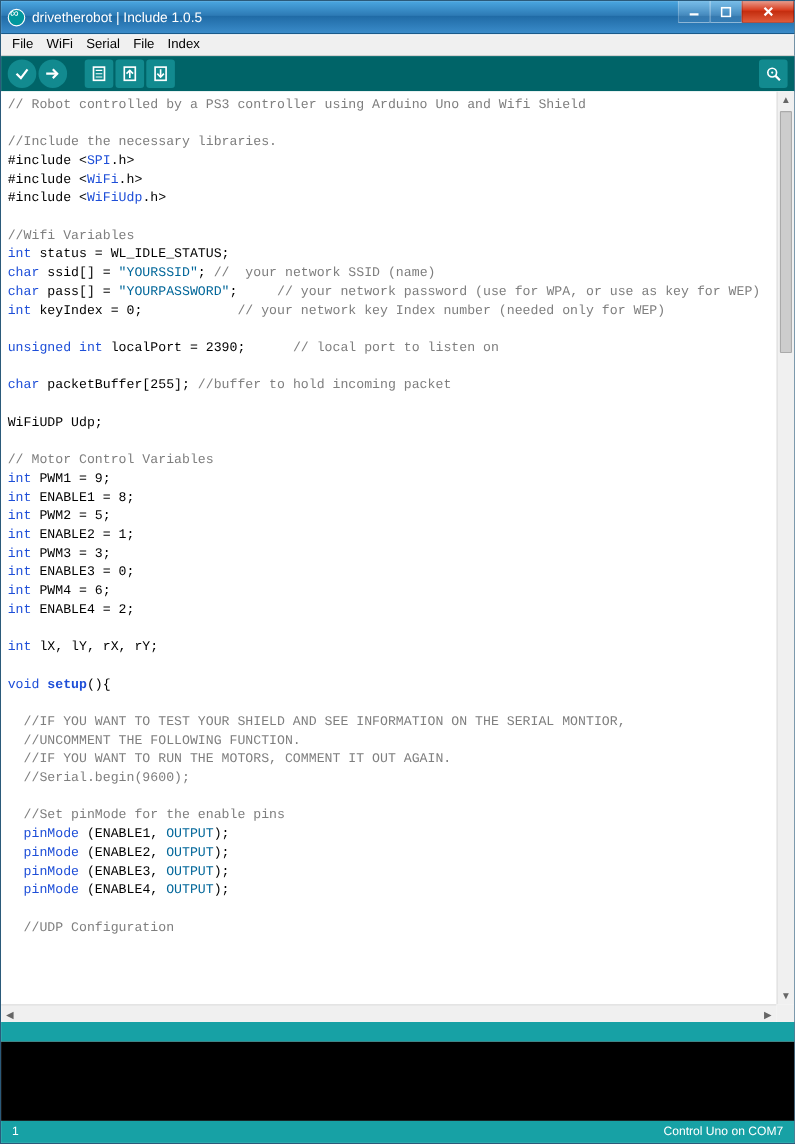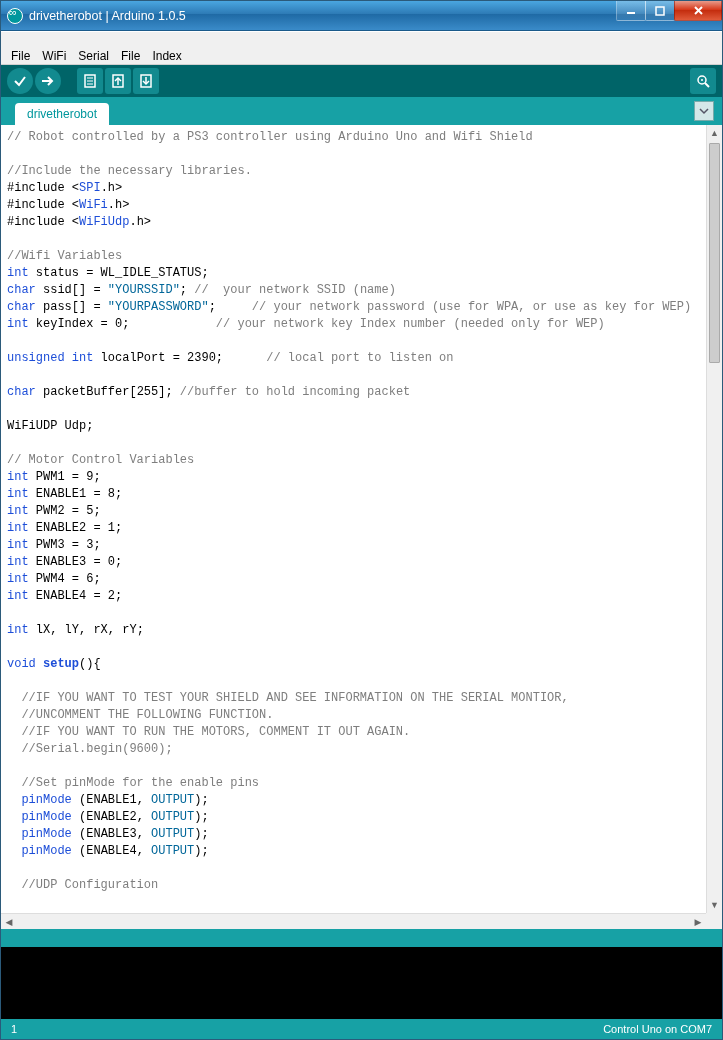--- a/index.html
+++ b/index.html
@@ -70,26 +70,26 @@
   }
   .titlebar .win-btn.close {
     width: 48px;
     background: linear-gradient(to bottom, #e89a8a 0%, #d83a1c 45%, #c22a0c 46%, #e05a3a 100%);
     border-color: rgba(120,10,0,0.5);
   }
   .titlebar .win-btn svg { display:block; }
 
   
   .menubar {
-    height: 34px;
+    height: 20px;
     background: #f0f0f0;
     border-top: 1px solid #fff;
     border-bottom: 1px solid #d0d0d0;
     display: flex;
-    align-items: flex-end;
+    align-items: flex-start;
     padding: 0 4px;
     font-size: 12px;
     color: #000;
   }
   .menubar .menu-item {
     padding: 1px 6px;
     cursor: pointer;
   }
 
   
@@ -250,21 +250,21 @@
     color: #fff;
   }
 </style>
 </head>
 <body>
 
 <div class="window">
 
   <div class="titlebar">
     <div class="app-icon"></div>
-    <span>drivetherobot | Arduino 1.0.5</span>
+    <span>drivetherobot | Include 1.0.5</span>
     <div class="win-buttons">
       <div class="win-btn">
         <svg width="10" height="10">
             <line x1="1" y1="7" x2="9" y2="7" stroke="#fff" stroke-width="2"></line>
           </svg>
       </div>
       <div class="win-btn">
         <svg width="10" height="10">
             <rect x="1" y="1" width="8" height="8" fill="none" stroke="#fff" stroke-width="1.5"></rect>
           </svg>
@@ -323,30 +323,20 @@
     </div>
     <div class="tbtn right" title="Serial Monitor">
       <svg width="16" height="16">
           <circle cx="7" cy="7" r="4" fill="none" stroke="#fff" stroke-width="1.5"></circle>
           <line x1="10" y1="10" x2="14" y2="14" stroke="#fff" stroke-width="2"></line>
           <circle cx="7" cy="7" r="1" fill="#fff"></circle>
         </svg>
     </div>
   </div>
 
-  <div class="tabbar">
-    <div class="tab">
-      <span>drivetherobot</span>
-    </div>
-    <div class="tab-dropdown">
-      <svg width="10" height="10">
-          <polyline points="1,3 5,7 9,3" fill="none" stroke="#556" stroke-width="1.5"></polyline>
-        </svg>
-    </div>
-  </div>
 
   <div class="code-wrap">
     <div class="code-scroll">
       <div class="code" id="code-container"><div><span class="c-comm">// Robot controlled by a PS3 controller using Arduino Uno and Wifi Shield</span></div><div>&nbsp;</div><div><span class="c-comm">//Include the necessary libraries.</span></div><div><span>#include &lt;</span><span class="c-kw">SPI</span><span>.h&gt;</span></div><div><span>#include &lt;</span><span class="c-kw">WiFi</span><span>.h&gt;</span></div><div><span>#include &lt;</span><span class="c-kw">WiFiUdp</span><span>.h&gt;</span></div><div>&nbsp;</div><div><span class="c-comm">//Wifi Variables</span></div><div><span class="c-kw">int</span><span> status = WL_IDLE_STATUS;</span></div><div><span class="c-kw">char</span><span> ssid[] = </span><span class="c-str">"YOURSSID"</span><span>;</span><span class="c-comm"> //  your network SSID (name)</span></div><div><span class="c-kw">char</span><span> pass[] = </span><span class="c-str">"YOURPASSWORD"</span><span>;</span><span class="c-comm">     // your network password (use for WPA, or use as key for WEP)</span></div><div><span class="c-kw">int</span><span> keyIndex = 0;            </span><span class="c-comm">// your network key Index number (needed only for WEP)</span></div><div>&nbsp;</div><div><span class="c-kw">unsigned</span><span> </span><span class="c-kw">int</span><span> localPort = 2390;      </span><span class="c-comm">// local port to listen on</span></div><div>&nbsp;</div><div><span class="c-kw">char</span><span> packetBuffer[255]; </span><span class="c-comm">//buffer to hold incoming packet</span></div><div>&nbsp;</div><div><span>WiFiUDP Udp;</span></div><div>&nbsp;</div><div><span class="c-comm">// Motor Control Variables</span></div><div><span class="c-kw">int</span><span> PWM1 = 9;</span></div><div><span class="c-kw">int</span><span> ENABLE1 = 8;</span></div><div><span class="c-kw">int</span><span> PWM2 = 5;</span></div><div><span class="c-kw">int</span><span> ENABLE2 = 1;</span></div><div><span class="c-kw">int</span><span> PWM3 = 3;</span></div><div><span class="c-kw">int</span><span> ENABLE3 = 0;</span></div><div><span class="c-kw">int</span><span> PWM4 = 6;</span></div><div><span class="c-kw">int</span><span> ENABLE4 = 2;</span></div><div>&nbsp;</div><div><span class="c-kw">int</span><span> lX, lY, rX, rY;</span></div><div>&nbsp;</div><div><span class="c-kw">void</span><span> </span><span class="c-kw" style="font-weight: bold;">setup</span><span>(){</span></div><div>&nbsp;</div><div><span class="c-comm">  //IF YOU WANT TO TEST YOUR SHIELD AND SEE INFORMATION ON THE SERIAL MONTIOR,</span></div><div><span class="c-comm">  //UNCOMMENT THE FOLLOWING FUNCTION.</span></div><div><span class="c-comm">  //IF YOU WANT TO RUN THE MOTORS, COMMENT IT OUT AGAIN.</span></div><div><span class="c-comm">  //Serial.begin(9600);</span></div><div>&nbsp;</div><div><span class="c-comm">  //Set pinMode for the enable pins</span></div><div><span>  </span><span class="c-kw">pinMode</span><span> (ENABLE1, </span><span class="c-const">OUTPUT</span><span>);</span></div><div><span>  </span><span class="c-kw">pinMode</span><span> (ENABLE2, </span><span class="c-const">OUTPUT</span><span>);</span></div><div><span>  </span><span class="c-kw">pinMode</span><span> (ENABLE3, </span><span class="c-const">OUTPUT</span><span>);</span></div><div><span>  </span><span class="c-kw">pinMode</span><span> (ENABLE4, </span><span class="c-const">OUTPUT</span><span>);</span></div><div>&nbsp;</div><div><span class="c-comm">  //UDP Configuration</span></div></div>
     </div>
     <div class="vscroll">
       <div class="arrow up">▲</div>
       <div class="thumb"></div>
       <div class="arrow down">▼</div>
     </div>

